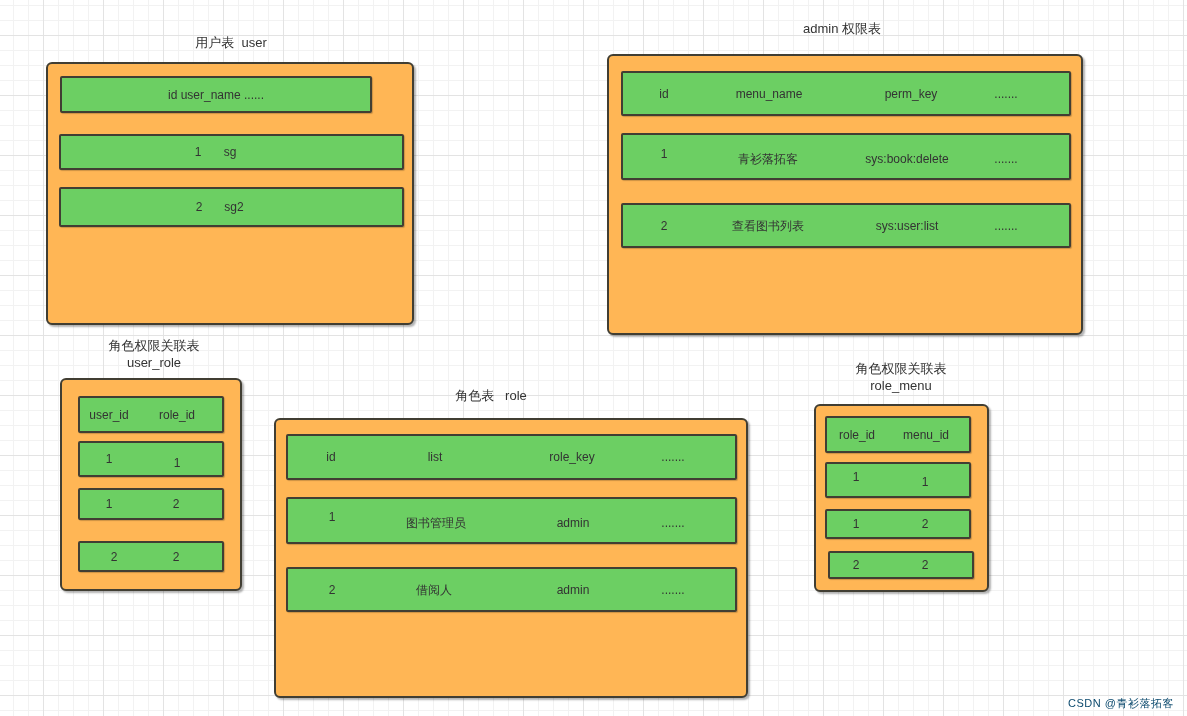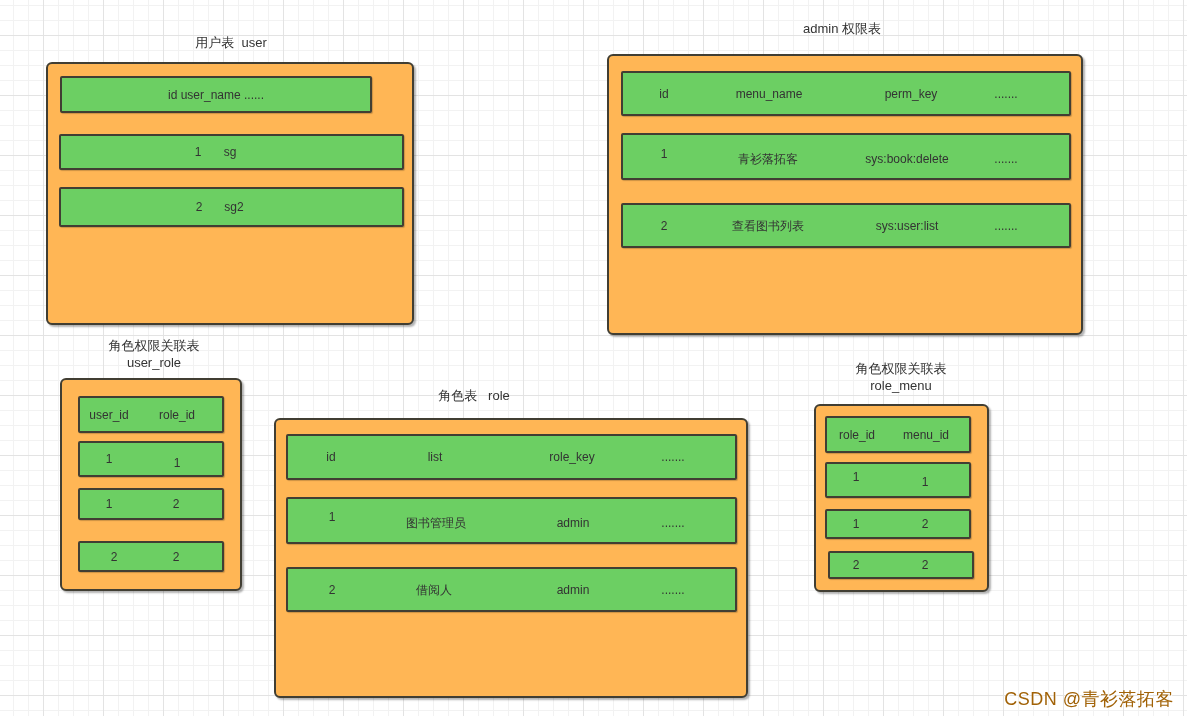--- a/index.html
+++ b/index.html
@@ -47,23 +47,23 @@
     top: 50%;
     transform: translate(-50%, -50%);
     font-size: 12px;
     line-height: 13px;
     white-space: pre;
   }
   .watermark {
     position: absolute;
     right: 13px;
     bottom: 5px;
-    font-size: 18px;
+    font-size: 11px;
     letter-spacing: 0.5px;
-    color: #a16207;
+    color: #0c4a6e;
     text-shadow: 1px 1px 0 rgba(255,255,255,0.95);
   }
 </style>
 </head>
 <body>
 
 <div class="title" style="left:231px;top:36px">用户表  user</div>
 <div class="tbl-box" style="left:46px;top:62px;width:368px;height:263px">
   <div class="row" style="left:12px;top:12px;width:312px;height:37px">
     <span class="cell" style="left:50%">id user_name ......</span>
@@ -114,21 +114,21 @@
   <div class="row" style="left:16px;top:108px;width:146px;height:32px">
     <span class="cell" style="left:29px">1</span>
     <span class="cell" style="left:96px">2</span>
   </div>
   <div class="row" style="left:16px;top:161px;width:146px;height:31px">
     <span class="cell" style="left:34px">2</span>
     <span class="cell" style="left:96px">2</span>
   </div>
 </div>
 
-<div class="title" style="left:474px;top:389px">角色表   role</div>
+<div class="title" style="left:491px;top:389px">角色表   role</div>
 <div class="tbl-box" style="left:274px;top:418px;width:474px;height:280px">
   <div class="row" style="left:10px;top:14px;width:451px;height:46px">
     <span class="cell" style="left:43px">id</span>
     <span class="cell" style="left:147px">list</span>
     <span class="cell" style="left:284px">role_key</span>
     <span class="cell" style="left:385px">.......</span>
   </div>
   <div class="row" style="left:10px;top:77px;width:451px;height:47px">
     <span class="cell" style="left:44px;top:calc(50% - 4px)">1</span>
     <span class="cell" style="left:148px;top:calc(50% + 2px)">图书管理员</span>

